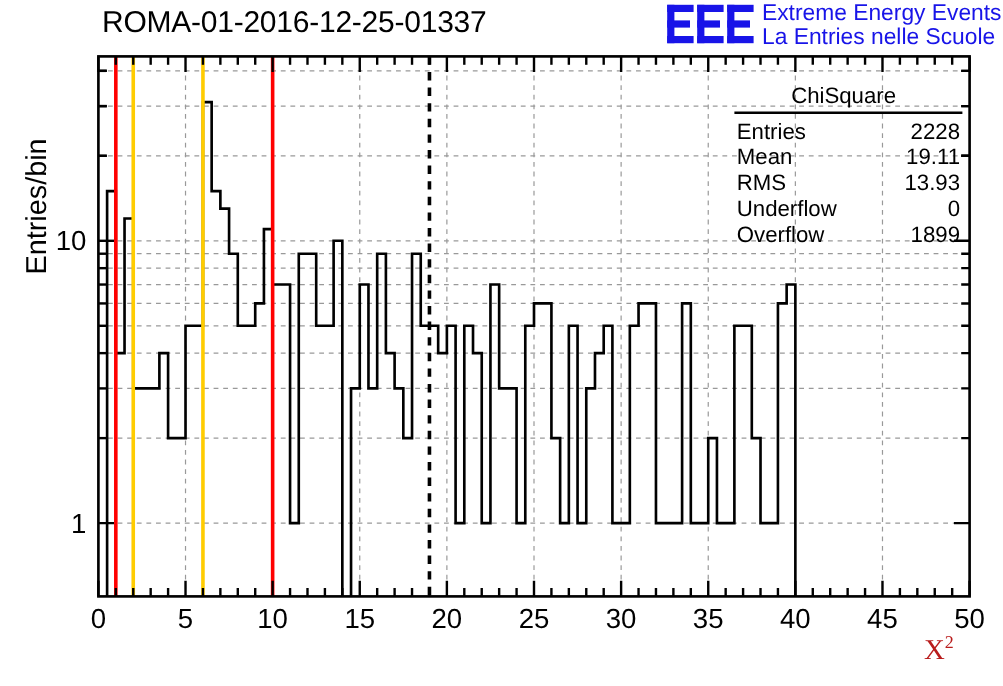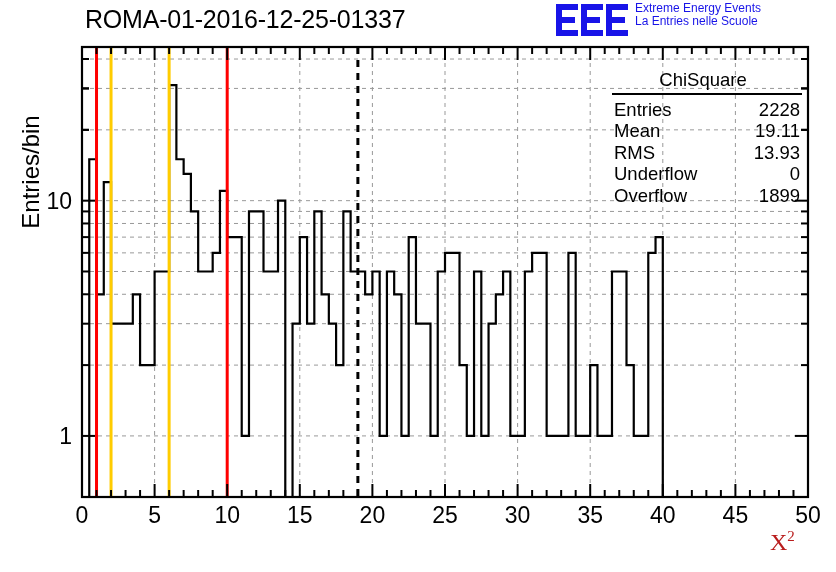--- a/index.html
+++ b/index.html
@@ -52,21 +52,21 @@
     left: 0; top: 0; width: 6px; height: 32px;
   }
   .eee-letter i.h1 { left: 0; top: 0; width: 22px; height: 6px; }
   .eee-letter i.h2 { left: 0; top: 13px; width: 19px; height: 6px; }
   .eee-letter i.h3 { left: 0; top: 26px; width: 22px; height: 6px; }
   .eee-text {
     margin-left: 7px;
     line-height: 1.05;
   }
   .eee-text div {
-    font-size: 12px;
+    font-size: 19px;
     color: #1814e8;
     white-space: nowrap;
   }
   
   #ylabel {
     position: absolute;
     left: -49px;
     top: 158px;
     width: 160px;
     text-align: center;

